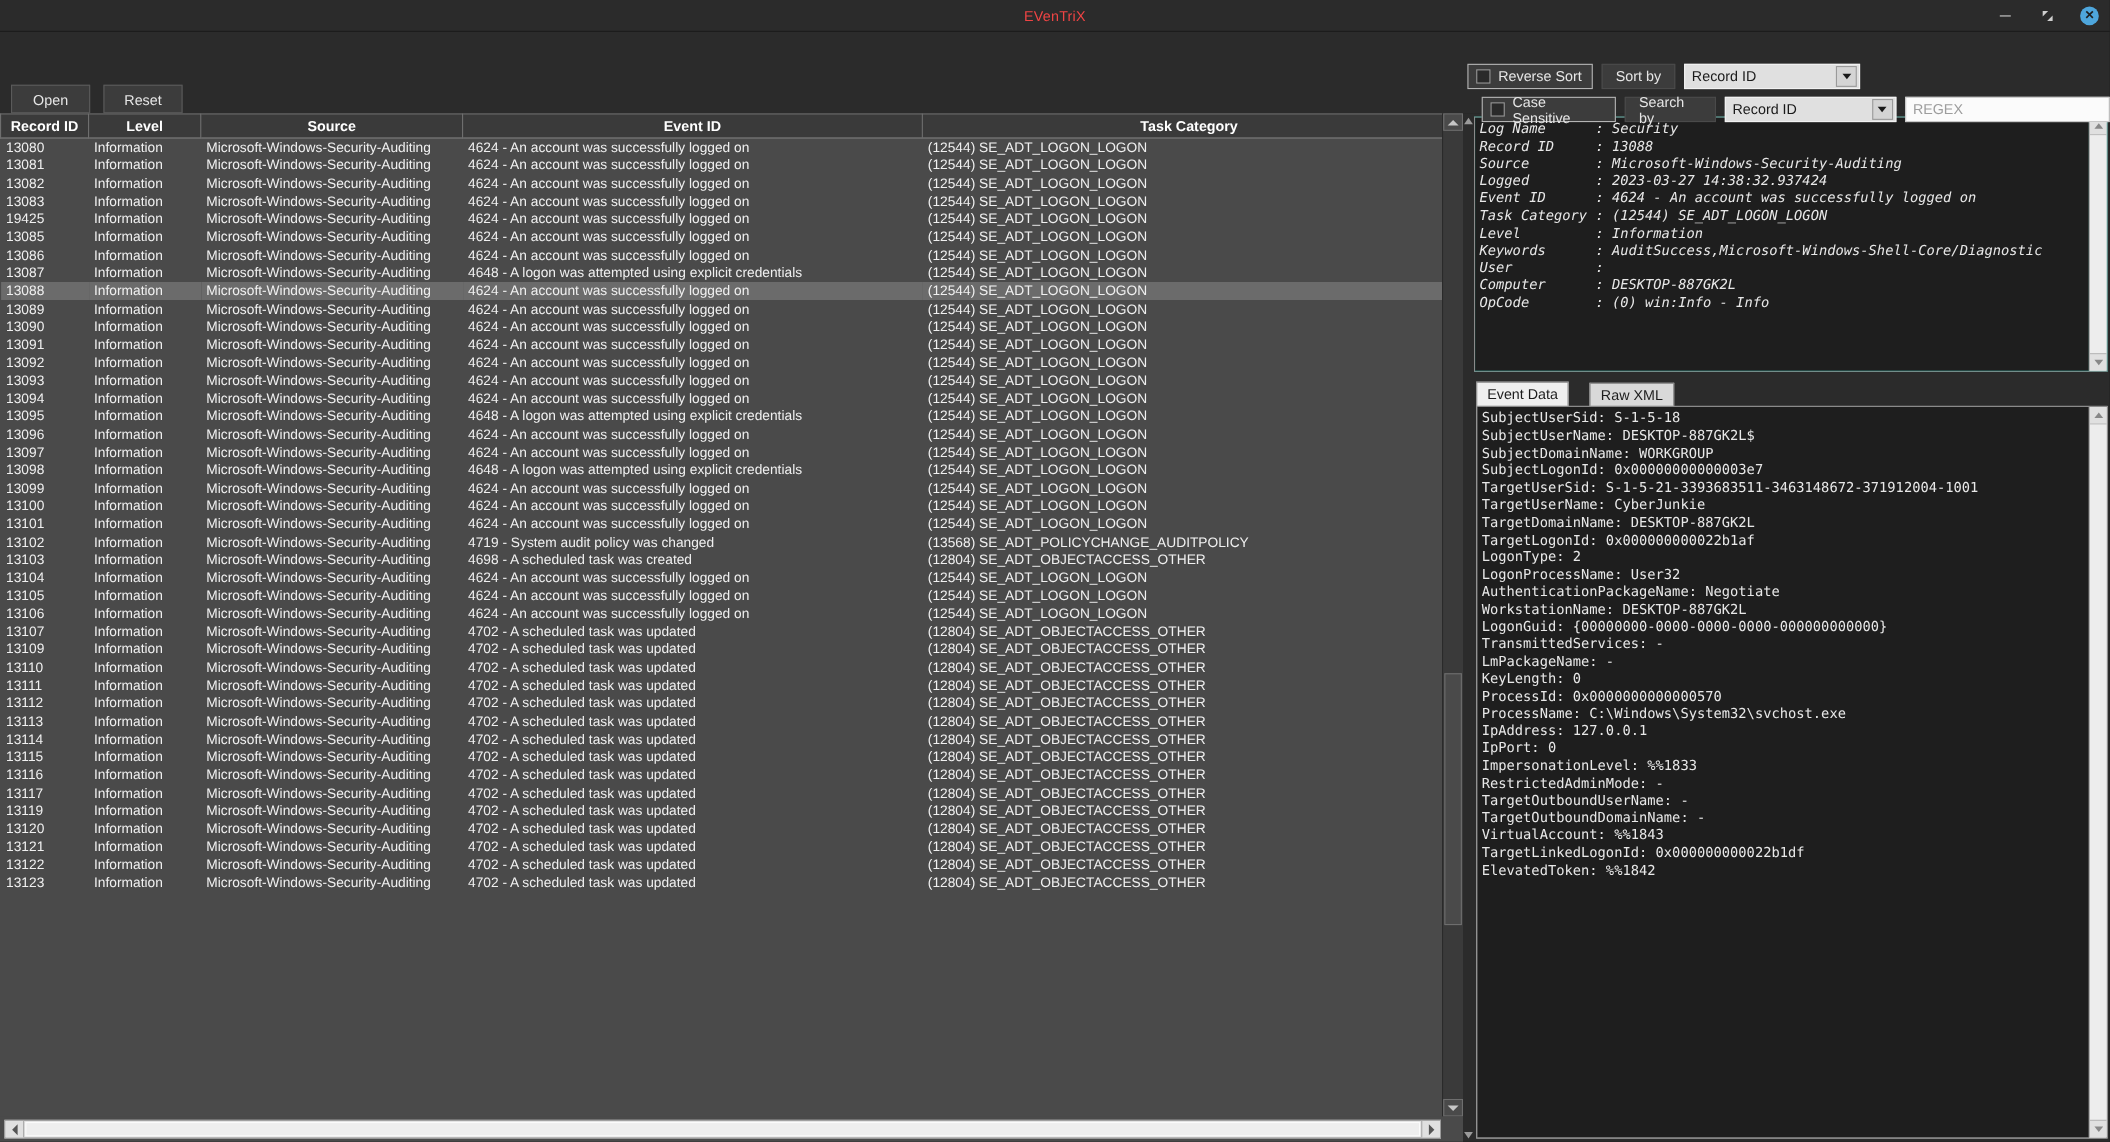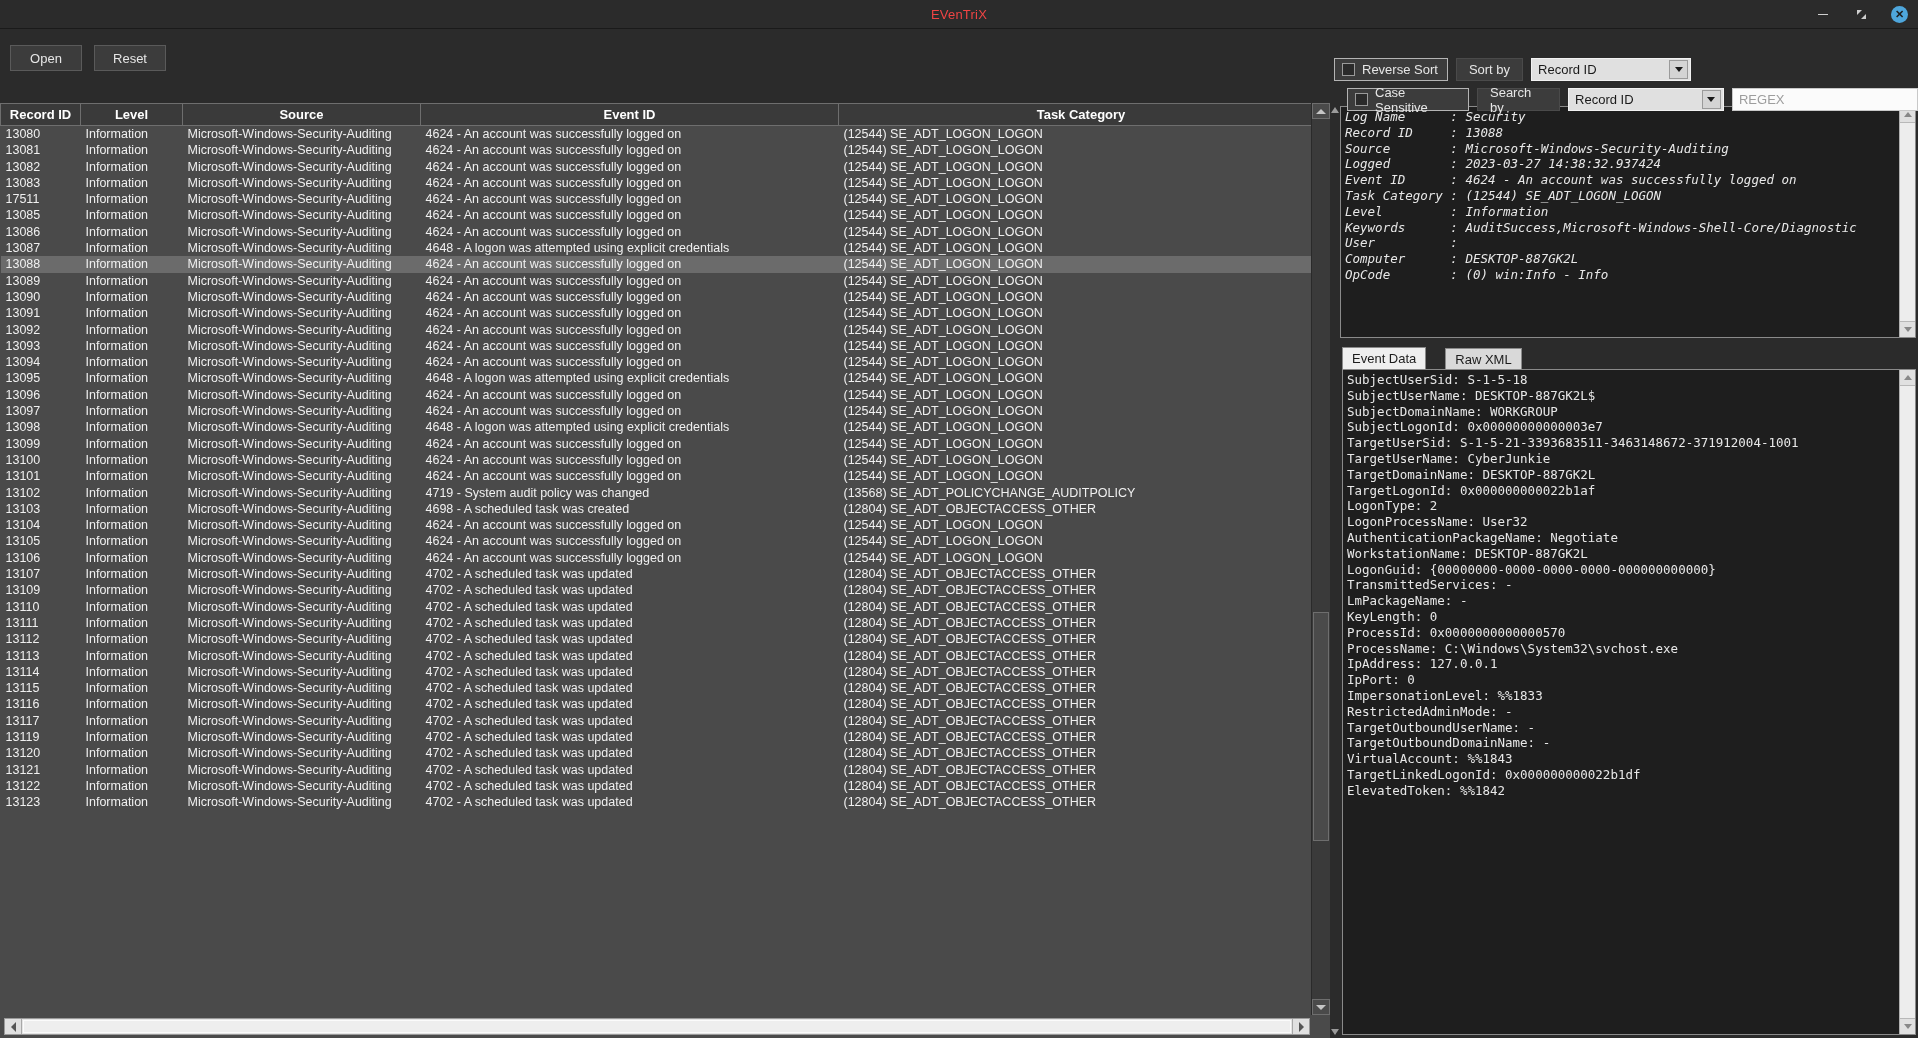--- a/index.html
+++ b/index.html
@@ -91,21 +91,21 @@
 
   
   .toolbar {
     height: 74px;
     background: #2b2b2b;
     position: relative;
   }
   .toolbar-left {
     position: absolute;
     left: 10px;
-    top: 16px;
+    top: 48px;
     display: flex;
     gap: 12px;
     border-radius: 13px;
   }
   .btn {
     background: #3c3c3c;
     border: 1px solid #5a5a5a;
     color: #e6e6e6;
     font-size: 13px;
     font-family: "Liberation Sans", sans-serif;
@@ -605,21 +605,21 @@
                 <td>(12544) SE_ADT_LOGON_LOGON</td>
               </tr>
               <tr>
                 <td>13083</td>
                 <td>Information</td>
                 <td>Microsoft-Windows-Security-Auditing</td>
                 <td>4624 - An account was successfully logged on</td>
                 <td>(12544) SE_ADT_LOGON_LOGON</td>
               </tr>
               <tr>
-                <td>17511</td>
+                <td>19425</td>
                 <td>Information</td>
                 <td>Microsoft-Windows-Security-Auditing</td>
                 <td>4624 - An account was successfully logged on</td>
                 <td>(12544) SE_ADT_LOGON_LOGON</td>
               </tr>
               <tr>
                 <td>13085</td>
                 <td>Information</td>
                 <td>Microsoft-Windows-Security-Auditing</td>
                 <td>4624 - An account was successfully logged on</td>

